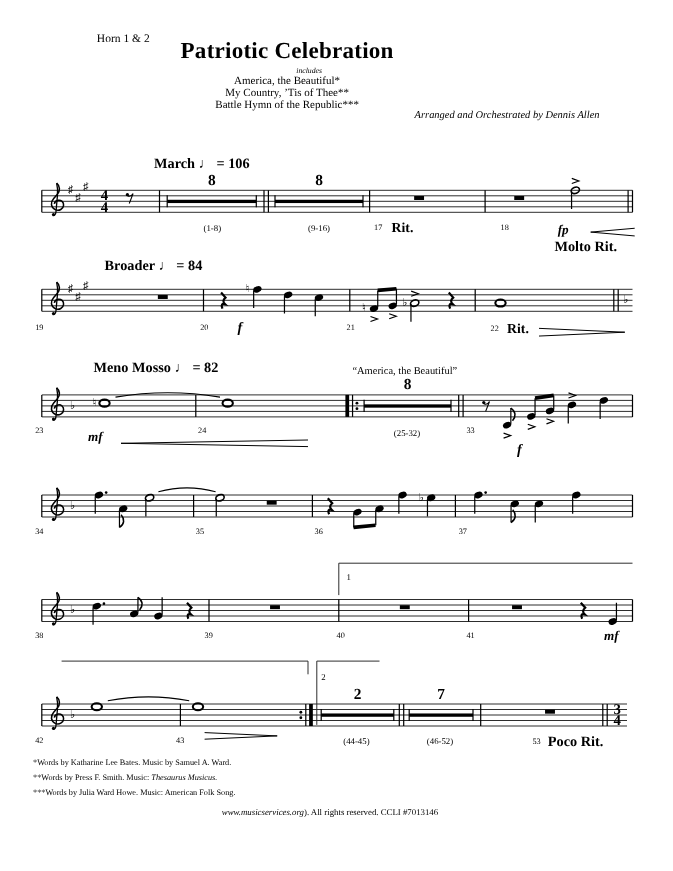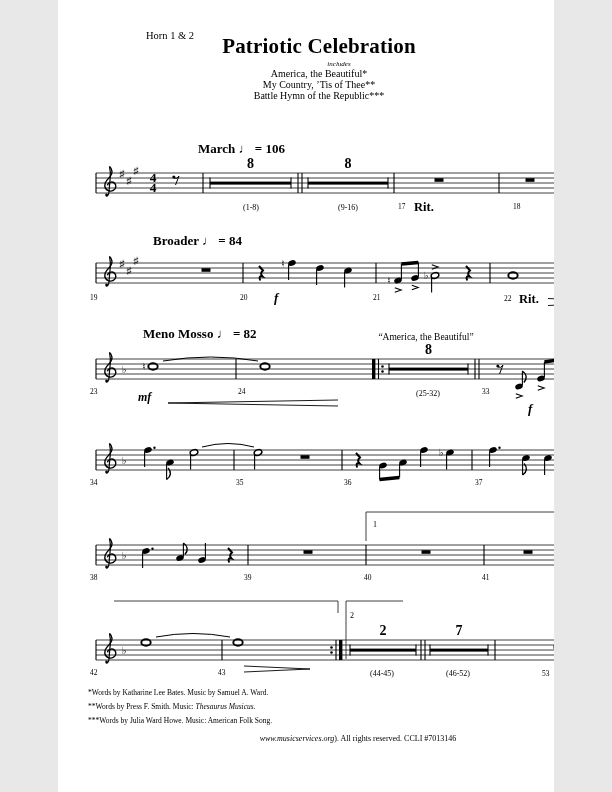--- a/index.html
+++ b/index.html
@@ -1,16 +1,16 @@
 <!DOCTYPE html>
 <html><head>
 <meta charset="utf-8">
 <style>
   html,body{margin:0;padding:0;background:#e8e8e8;}
-  .page{position:relative;width:496px;height:792px;margin:0 auto;background:#ffffff;
+  .page{position:relative;width:612px;height:792px;margin:0 auto;background:#ffffff;
         font-family:"Liberation Serif","DejaVu Serif",serif;color:#000;overflow:hidden;}
   .part-name{position:absolute;left:88px;top:30px;font-size:10.5px;}
   .title-block{position:absolute;left:0;top:34px;width:522px;text-align:center;}
   .title-block h1{margin:0;font-size:21px;font-weight:bold;letter-spacing:.2px;}
   .includes{font-size:7px;font-style:italic;margin-top:1px;padding-left:40px;}
   .song{font-size:10px;line-height:11px;}
   .arranger{position:absolute;left:0;top:100px;width:545px;text-align:right;
             font-size:9.5px;font-style:italic;}
   .attribution{position:absolute;left:138px;top:125px;font-size:9.5px;font-style:italic;}
   #score{position:absolute;left:0;top:0;}
@@ -62,20 +62,21 @@
   <div class="part-name">Horn 1 &amp; 2</div>
 
   <div class="title-block">
     <h1>Patriotic Celebration</h1>
     <div class="includes">includes</div>
     <div class="song">America, the Beautiful*</div>
     <div class="song">My Country, ’Tis of Thee**</div>
     <div class="song">Battle Hymn of the Republic***</div>
   </div>
 
+  <div class="arranger">Arranged and Orchestrated by Dennis Allen</div>
 
   <svg id="score" width="612" height="792" viewBox="0 0 612 792">
       <g>
         <line x1="38" y1="173" x2="575" y2="173" class="sl"></line>
         <line x1="38" y1="178" x2="575" y2="178" class="sl"></line>
         <line x1="38" y1="183" x2="575" y2="183" class="sl"></line>
         <line x1="38" y1="188" x2="575" y2="188" class="sl"></line>
         <line x1="38" y1="193" x2="575" y2="193" class="sl"></line>
         <line x1="38" y1="173" x2="38" y2="193" class="bl"></line>
         <g transform="translate(44,173)">

